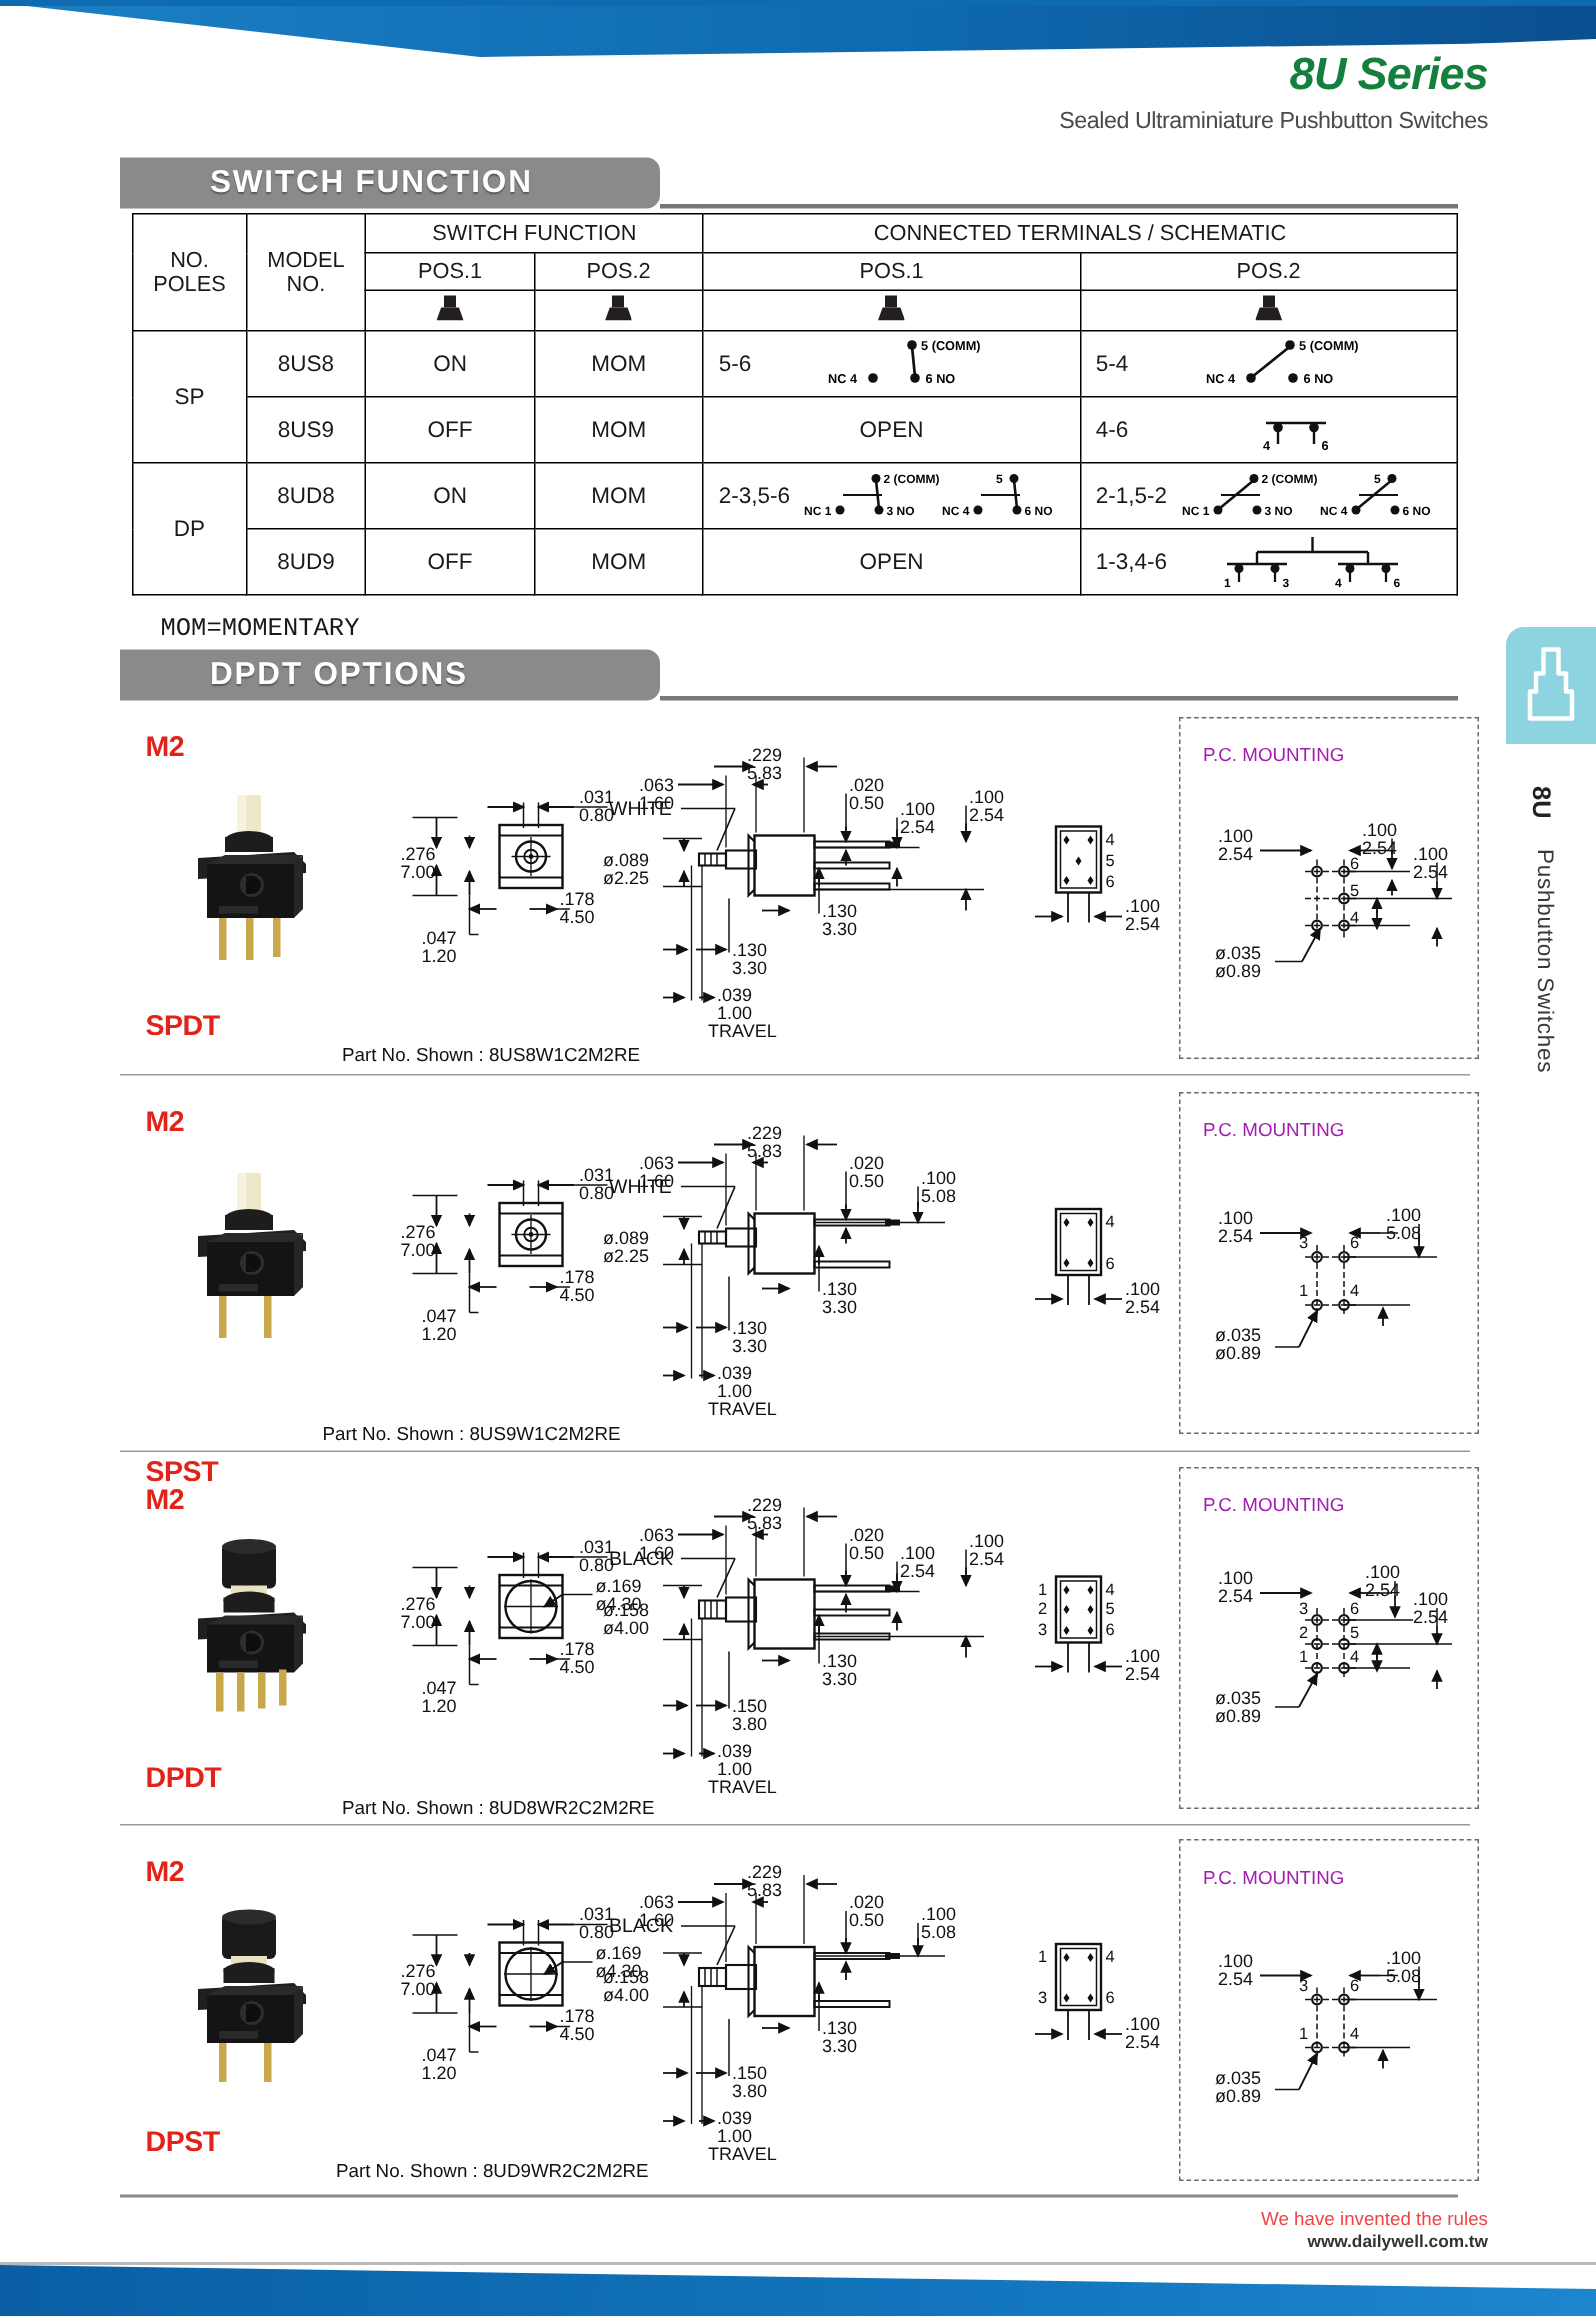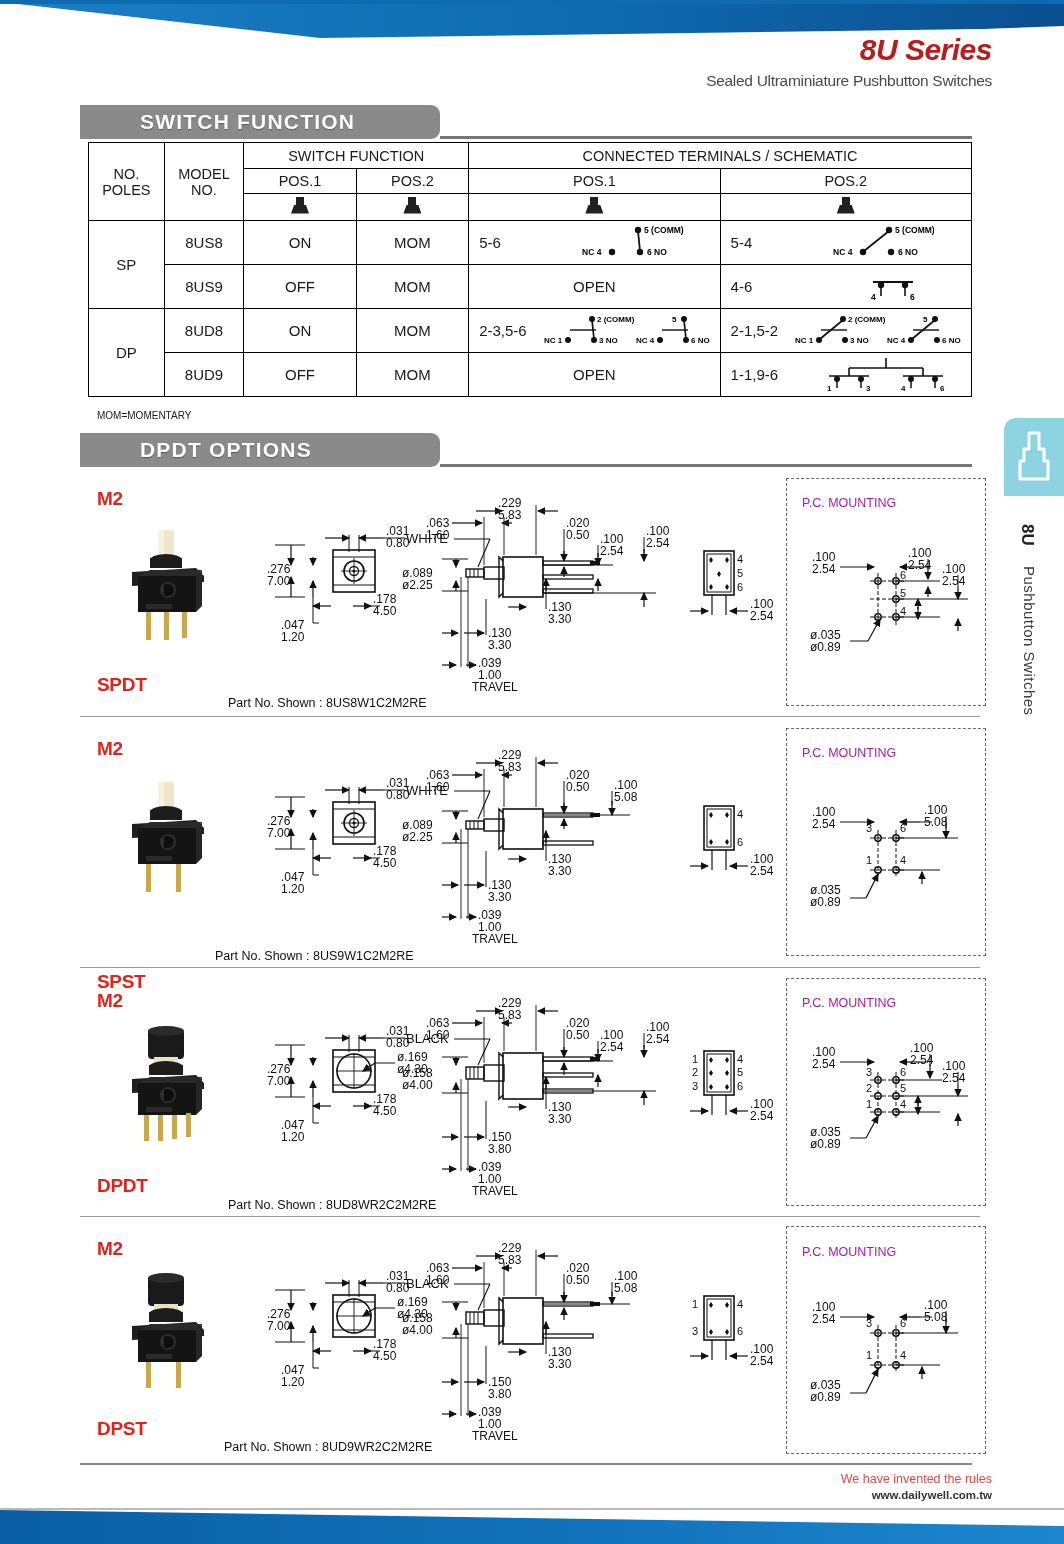--- a/index.html
+++ b/index.html
@@ -12,21 +12,21 @@
   }
 
   
   .top-banner { position:absolute; left:0; top:0; width:1064px; height:40px; overflow:hidden; }
   .top-banner svg { display:block; }
 
   
   .series-title {
     position:absolute; right:72px; top:33px;
     font-size:30px; font-weight:bold; font-style:italic;
-    color:#b91c1c; letter-spacing:-0.5px;
+    color:#15803d; letter-spacing:-0.5px;
   }
   .series-sub {
     position:absolute; right:72px; top:72px;
     font-size:15.5px; color:#4a4a4a; letter-spacing:-0.3px;
   }
 
   
   .sect-head {
     position:absolute; height:34px;
     background:#8a8a8a;
@@ -66,24 +66,24 @@
   .btn-icon::before {
     content:""; position:absolute; left:7px; top:0; width:8px; height:8px; background:#231f20;
   }
   .btn-icon::after {
     content:""; position:absolute; left:2px; top:8px; width:18px; height:9px; background:#231f20;
     clip-path:polygon(18% 0,82% 0,100% 100%,0 100%);
   }
 
   .cell-split { display:flex; align-items:center; justify-content:flex-start; height:100%; }
   .term-text { font-size:15px; padding-left:10px; white-space:nowrap; }
-  .schem { flex:1; display:flex; align-items:center; justify-content:flex-end; }
+  .schem { flex:1; display:flex; align-items:center; justify-content:center; }
   .open-cell { font-size:15px; }
 
-  .mom-note { position:absolute; left:97px; top:410px; font-size:10px; }
+  .mom-note { position:absolute; left:107px; top:410px; font-size:17px;font-family:Liberation Mono, monospace; }
   .po-sep { position:absolute; left:80px; width:900px; height:1px; background:#9a9a9a; }
 
   .m2 { position:absolute; font-size:19px; color:#e2231a; font-weight:bold; letter-spacing:-0.3px;}
   .polename { position:absolute; font-size:19px; color:#e2231a; font-weight:bold; letter-spacing:-0.3px;}
   .partno { position:absolute; font-size:12.5px; color:#111; white-space:nowrap; }
 
   
   .sw-photo { position:absolute; width:96px; height:120px; }
 
   .pc-box {
@@ -292,21 +292,21 @@
     </td>
   </tr>
 
   <tr class="body-row">
     <td>8UD9</td>
     <td>OFF</td>
     <td>MOM</td>
     <td class="open-cell">OPEN</td>
     <td>
       <div class="cell-split">
-        <span class="term-text">1-1,9-6</span>
+        <span class="term-text">1-3,4-6</span>
         <span class="schem">
           <svg width="170" height="42" viewBox="0 0 170 42">
             <line x1="85" y1="4" x2="85" y2="14" stroke="#111" stroke-width="1.6"></line>
             <line x1="48" y1="14" x2="122" y2="14" stroke="#111" stroke-width="1.6"></line>
             <line x1="48" y1="14" x2="48" y2="22" stroke="#111" stroke-width="1.6"></line>
             <line x1="122" y1="14" x2="122" y2="22" stroke="#111" stroke-width="1.6"></line>
             <line x1="28" y1="22" x2="68" y2="22" stroke="#111" stroke-width="1.6"></line>
             <line x1="102" y1="22" x2="142" y2="22" stroke="#111" stroke-width="1.6"></line>
             <line x1="36" y1="22" x2="36" y2="34" stroke="#111" stroke-width="1.5"></line>
             <circle cx="36" cy="25" r="3" fill="#111"></circle>

